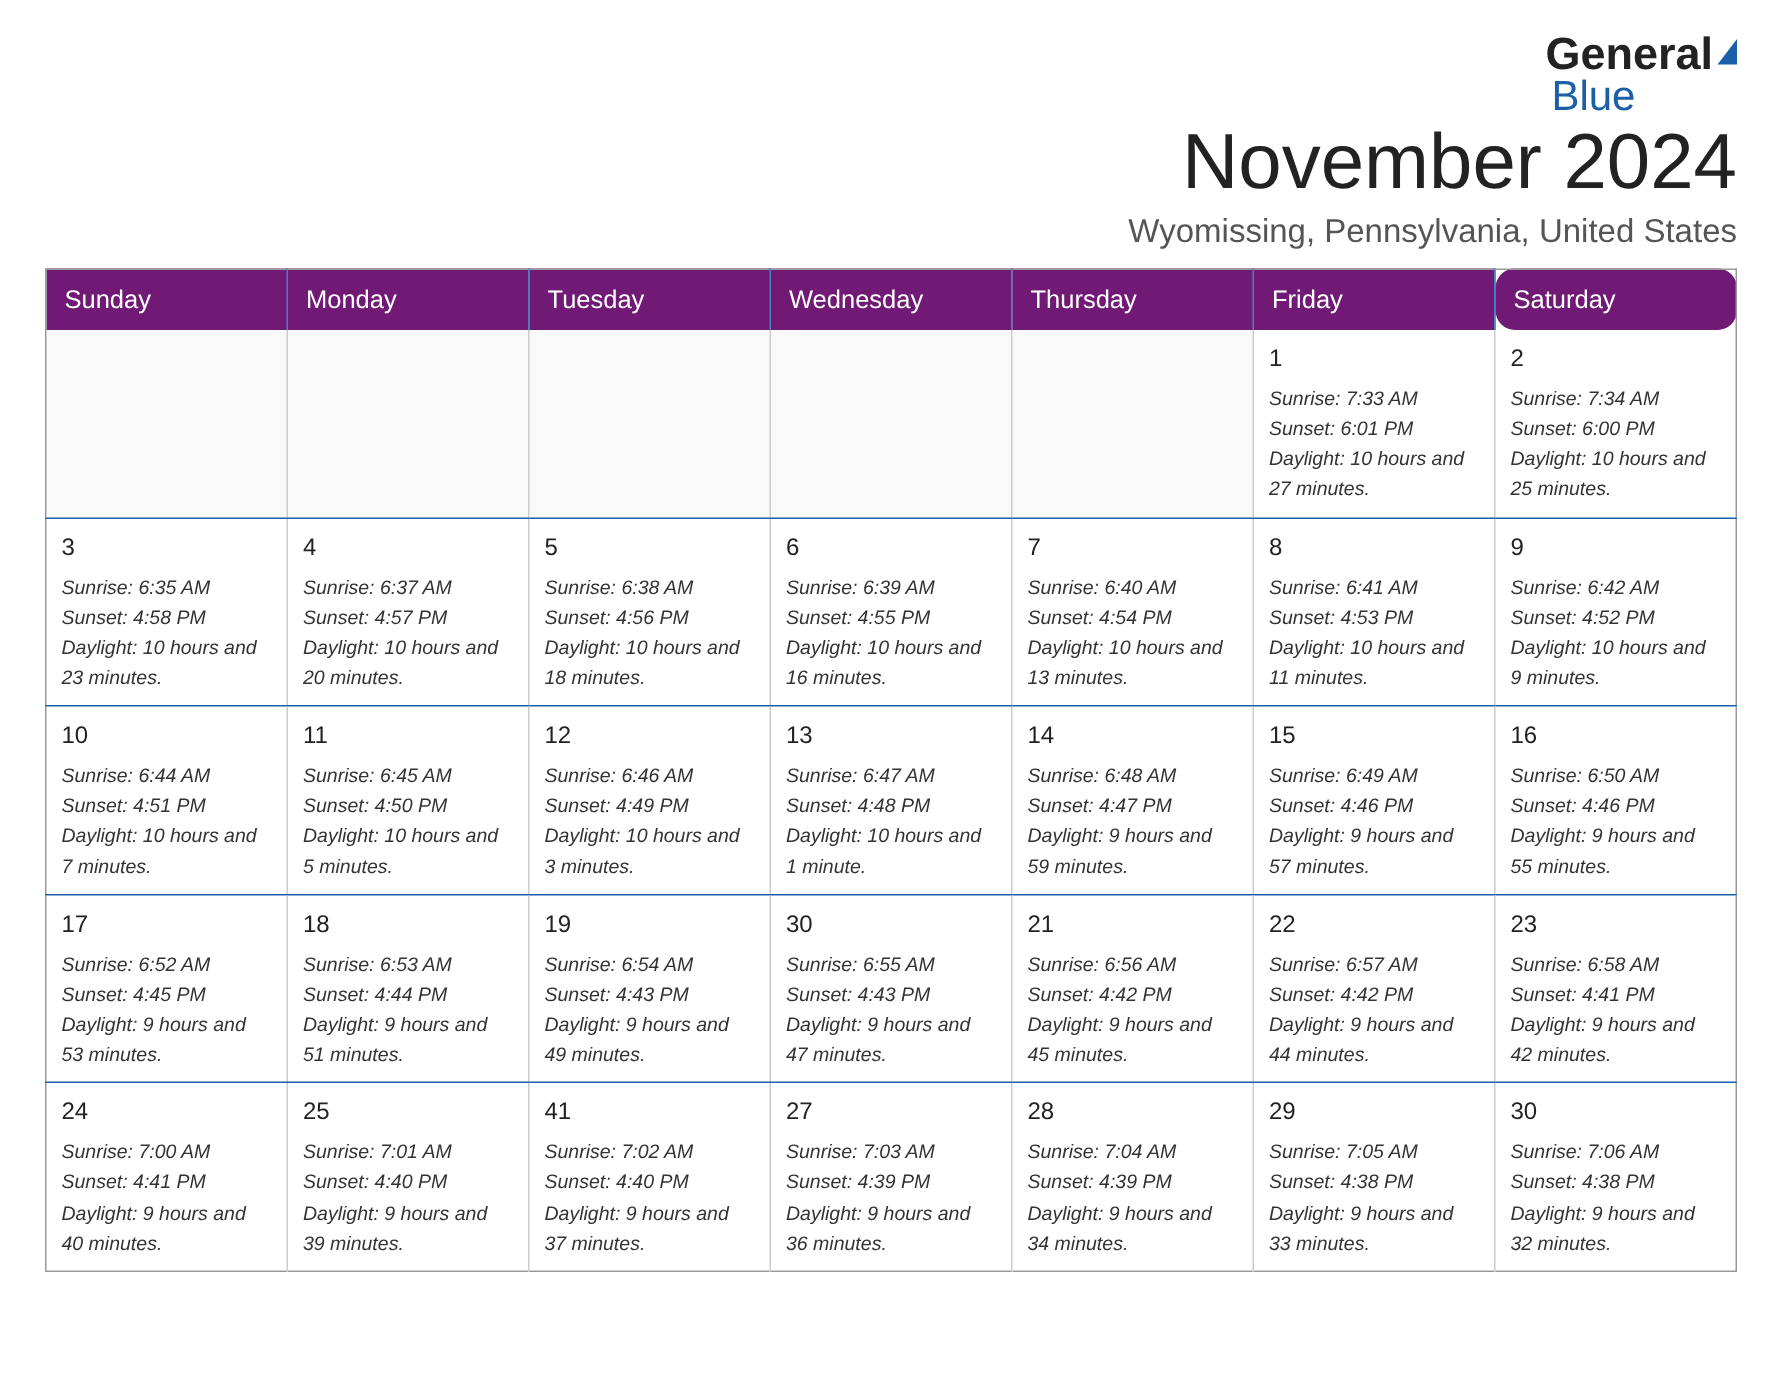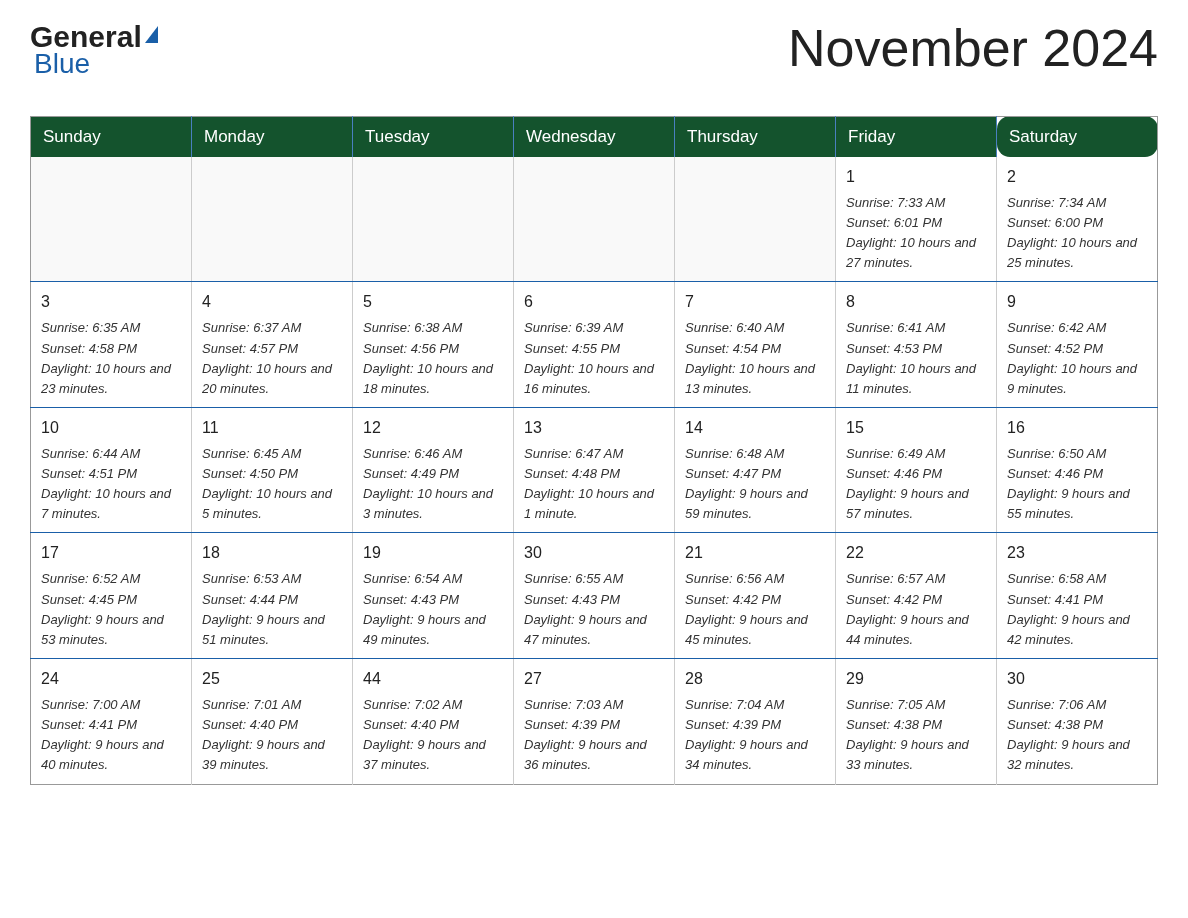--- a/index.html
+++ b/index.html
@@ -7,22 +7,23 @@
       font-family: Arial, sans-serif;
       background: #fff;
       color: #333;
       width: 1188px;
       min-height: 918px;
       padding: 20px 30px;
     }
     .header {
       display: flex;
       justify-content: space-between;
-      align-items: flex-start;
-      margin-bottom: 36px;
+      align-items: flex-end;
+      margin-bottom: 12px;
+      flex-direction: column;
     }
     .title-section {
       text-align: right;
     }
     .month-title {
       font-size: 52px;
       font-weight: normal;
       color: #222;
       line-height: 1.1;
     }
@@ -30,21 +31,21 @@
       font-size: 22px;
       color: #555;
       margin-top: 4px;
     }
     .calendar {
       width: 100%;
       border-collapse: collapse;
       border: 1px solid #999;
     }
     .calendar thead tr th {
-      background-color: #14532d;
+      background-color: #701a75;
       color: #fff;
       font-size: 17px;
       font-weight: normal;
       padding: 10px 12px;
       text-align: left;
       border-right: 1px solid #4a7fc0;
     }
     .calendar thead tr th:last-child {
       border-right: none;
       border-radius: 13px;
@@ -95,20 +96,21 @@
 <div class="header">
   <div class="logo-block">
     <div class="logo-line1">
       <span style="font-size:30px;font-weight:bold;color:#222;">General</span>
       <span style="display:inline-block;width:0;height:0;border-left:13px solid transparent;border-right:0px solid transparent;border-bottom:17px solid #1a5fa8;margin-left:3px;position:relative;top:-2px;"></span>
     </div>
     <div style="color:#1a5fa8;font-size:28px;font-weight:normal;padding-left:4px;margin-top:-4px;">Blue</div>
   </div>
   <div class="title-section">
     <div class="month-title">November 2024</div>
+    <div class="location-title">Wyomissing, Pennsylvania, United States</div>
   </div>
 </div>
 
 <table class="calendar">
   <thead>
     <tr>
     <th>Sunday</th>
         <th>Monday</th>
         <th>Tuesday</th>
         <th>Wednesday</th>
@@ -226,21 +228,21 @@
       <tr>
         <td>
           <div class="day-number">24</div>
           <div class="day-info">Sunrise: 7:00 AM<br>Sunset: 4:41 PM<br>Daylight: 9 hours and 40 minutes.</div>
         </td>
         <td>
           <div class="day-number">25</div>
           <div class="day-info">Sunrise: 7:01 AM<br>Sunset: 4:40 PM<br>Daylight: 9 hours and 39 minutes.</div>
         </td>
         <td>
-          <div class="day-number">44</div>
+          <div class="day-number">41</div>
           <div class="day-info">Sunrise: 7:02 AM<br>Sunset: 4:40 PM<br>Daylight: 9 hours and 37 minutes.</div>
         </td>
         <td>
           <div class="day-number">27</div>
           <div class="day-info">Sunrise: 7:03 AM<br>Sunset: 4:39 PM<br>Daylight: 9 hours and 36 minutes.</div>
         </td>
         <td>
           <div class="day-number">28</div>
           <div class="day-info">Sunrise: 7:04 AM<br>Sunset: 4:39 PM<br>Daylight: 9 hours and 34 minutes.</div>
         </td>

